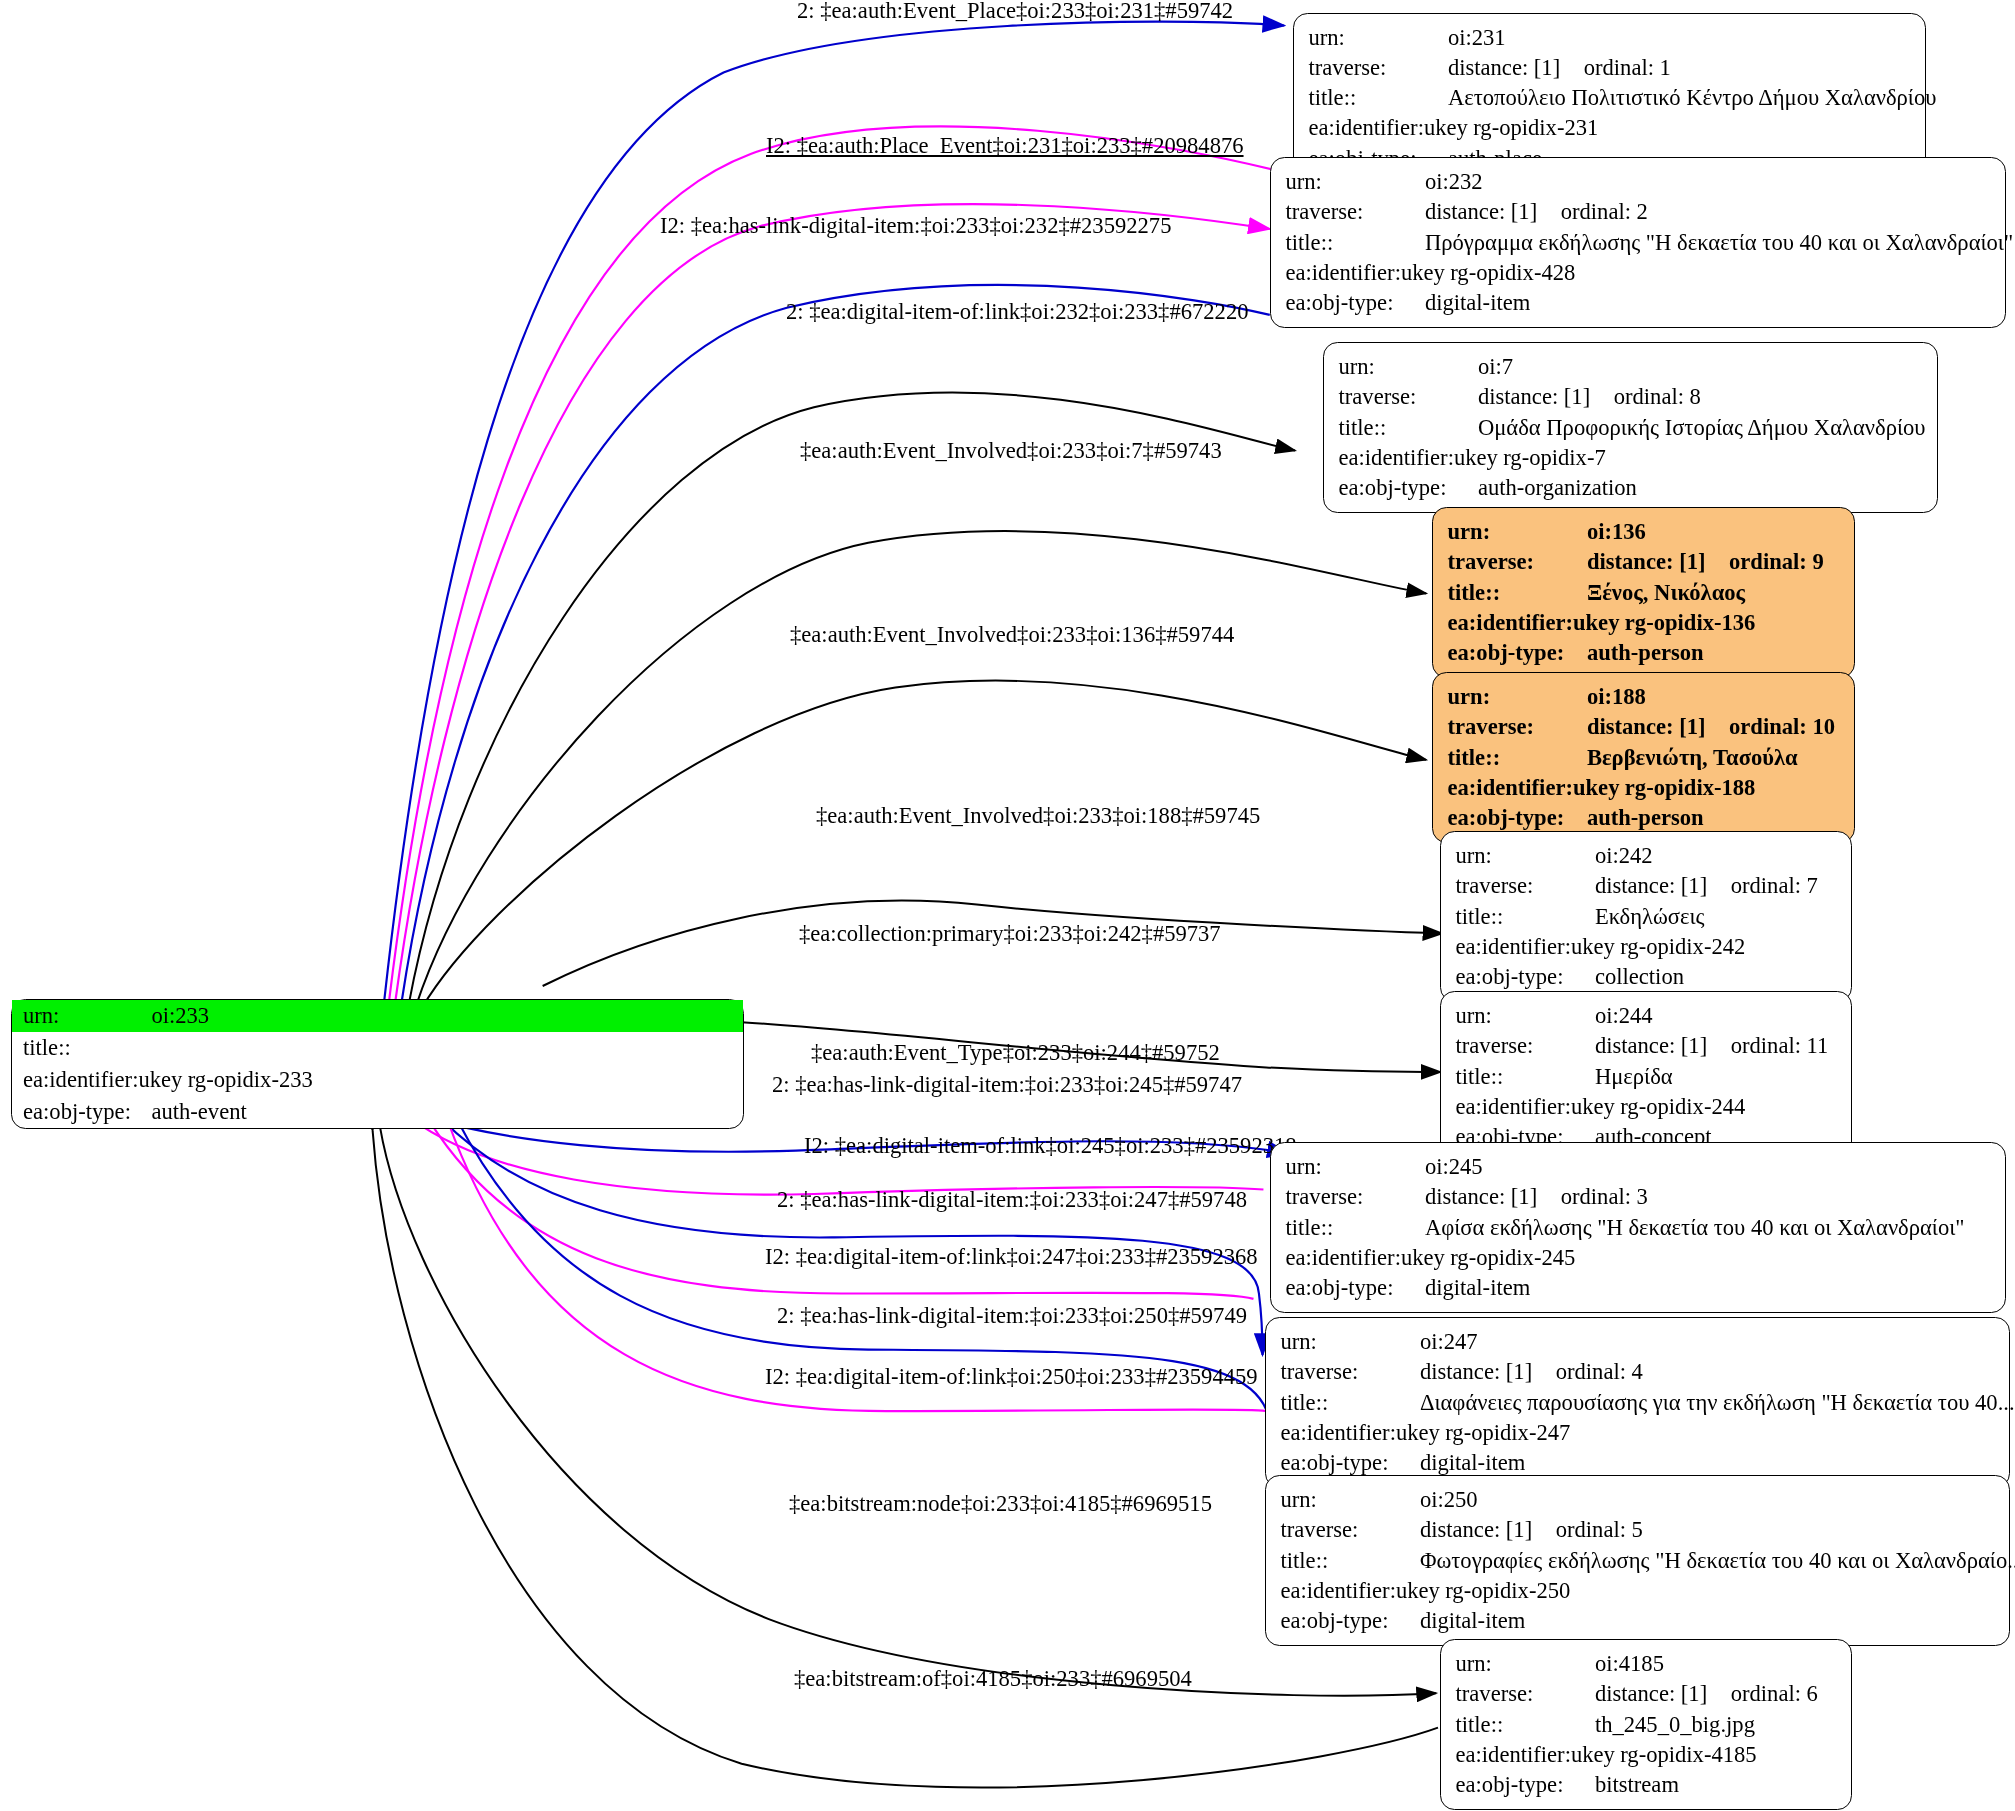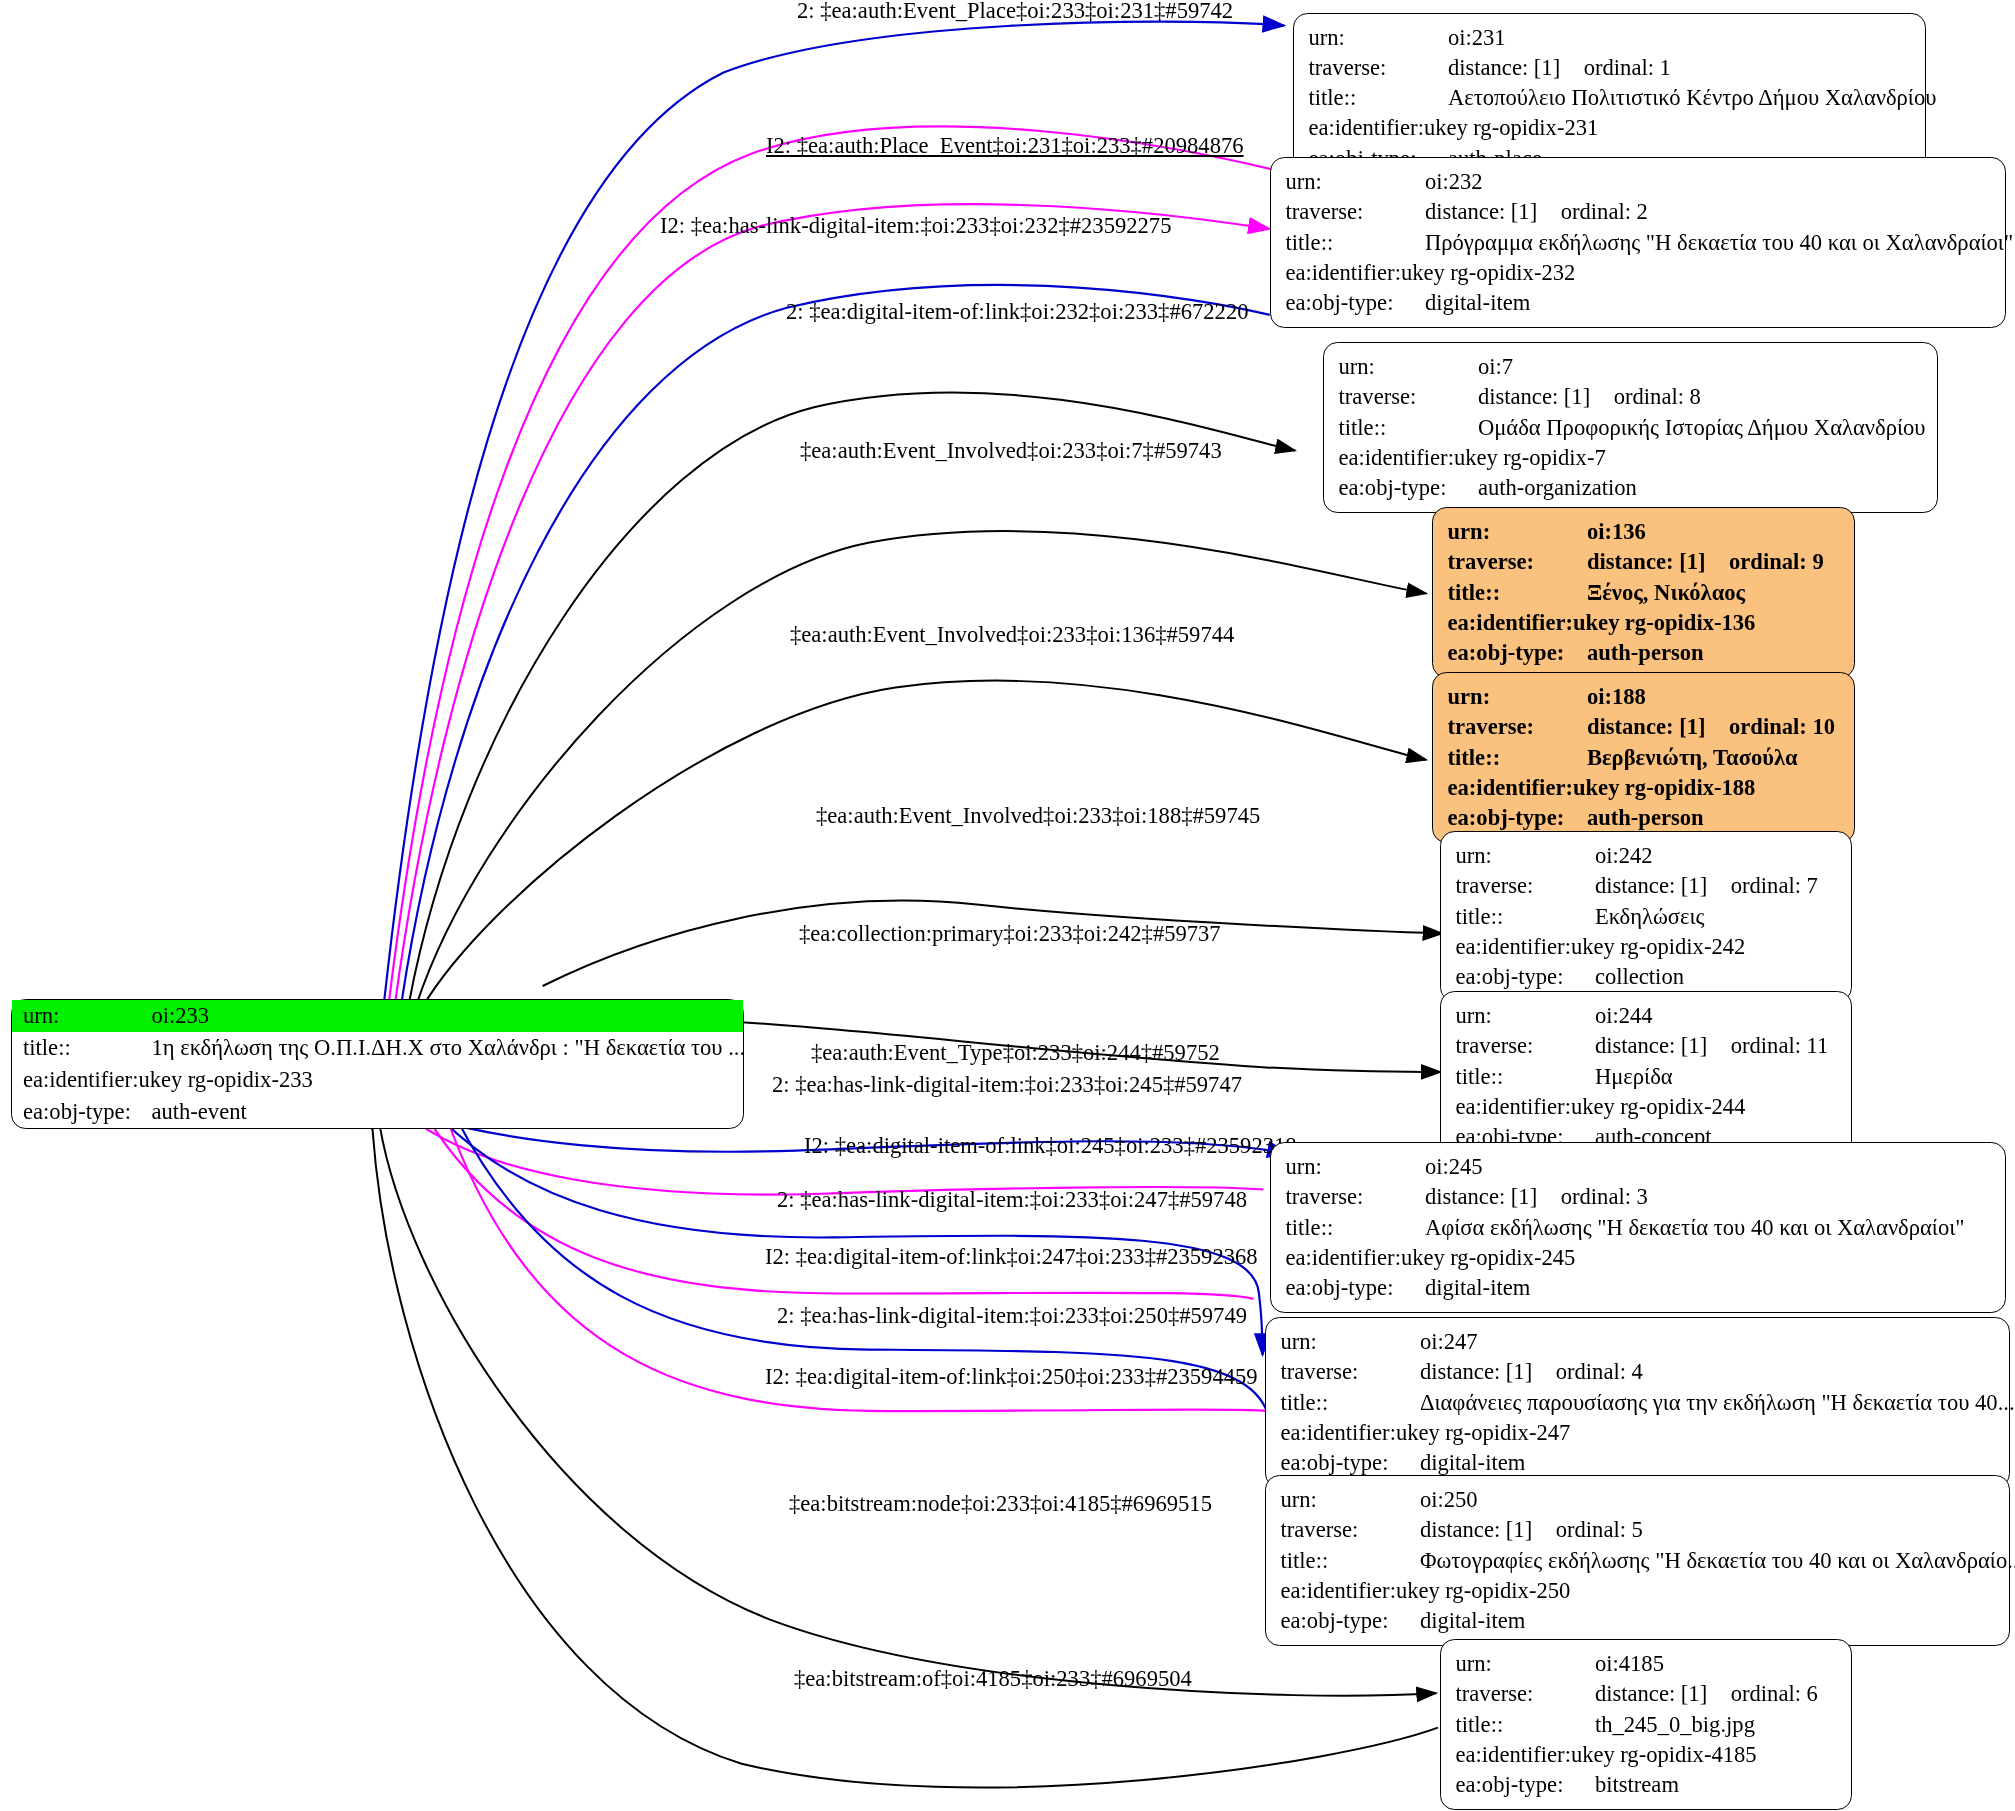--- a/index.html
+++ b/index.html
@@ -182,21 +182,21 @@
     <div class="nrow">
       <span class="nkey">traverse:</span>
       <span class="nval"><span>distance: [1]</span><span class="sep"></span><span>ordinal: 2</span></span>
     </div>
     <div class="nrow">
       <span class="nkey">title::</span>
       <span class="nval">Πρόγραμμα εκδήλωσης "Η δεκαετία του 40 και οι Χαλανδραίοι"</span>
     </div>
     <div class="nrow">
       <span class="nkey wide">ea:identifier:ukey</span>
-      <span class="nval">rg-opidix-232</span>
+      <span class="nval">rg-opidix-428</span>
     </div>
     <div class="nrow">
       <span class="nkey">ea:obj-type:</span>
       <span class="nval">digital-item</span>
     </div>
   </div>
 
   <div class="node" style="left:1323px; top:342px; width:615px;">
     <div class="nrow">
       <span class="nkey">urn:</span>
@@ -404,21 +404,20 @@
     </div>
   </div>
 
   <div class="node root" style="left:11px; top:999px; width:733px;">
     <div class="nrow hl">
       <span class="nkey">urn:</span>
       <span class="nval">oi:233</span>
     </div>
     <div class="nrow">
       <span class="nkey">title::</span>
-      <span class="nval">1η εκδήλωση της Ο.Π.Ι.ΔΗ.Χ στο Χαλάνδρι : "Η δεκαετία του ...</span>
     </div>
     <div class="nrow">
       <span class="nkey wide">ea:identifier:ukey</span>
       <span class="nval">rg-opidix-233</span>
     </div>
     <div class="nrow">
       <span class="nkey">ea:obj-type:</span>
       <span class="nval">auth-event</span>
     </div>
   </div>

